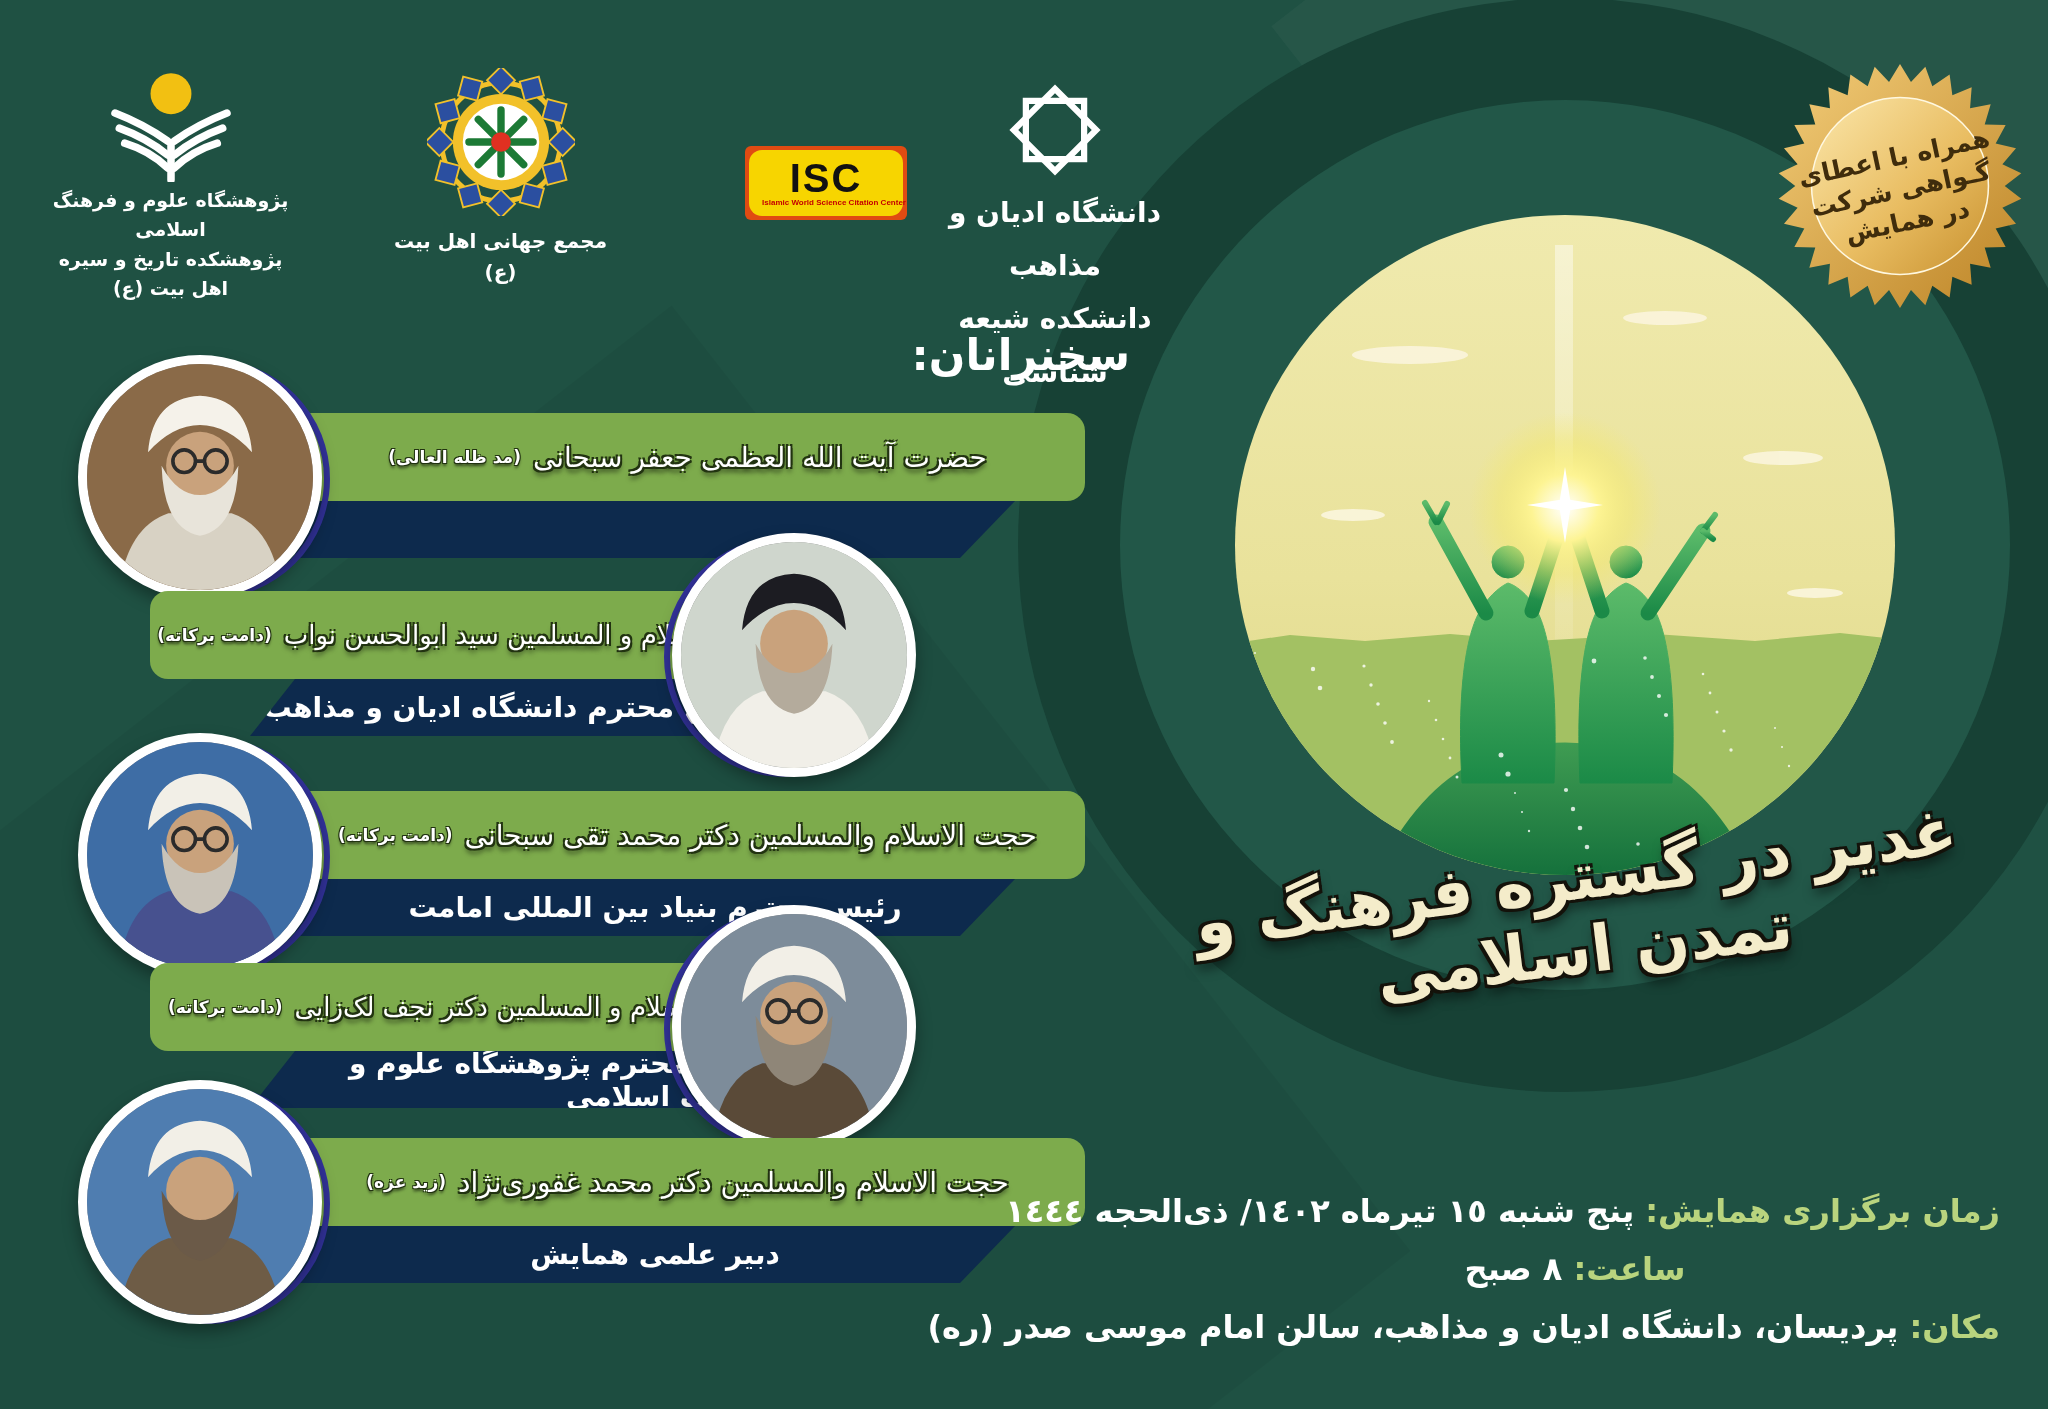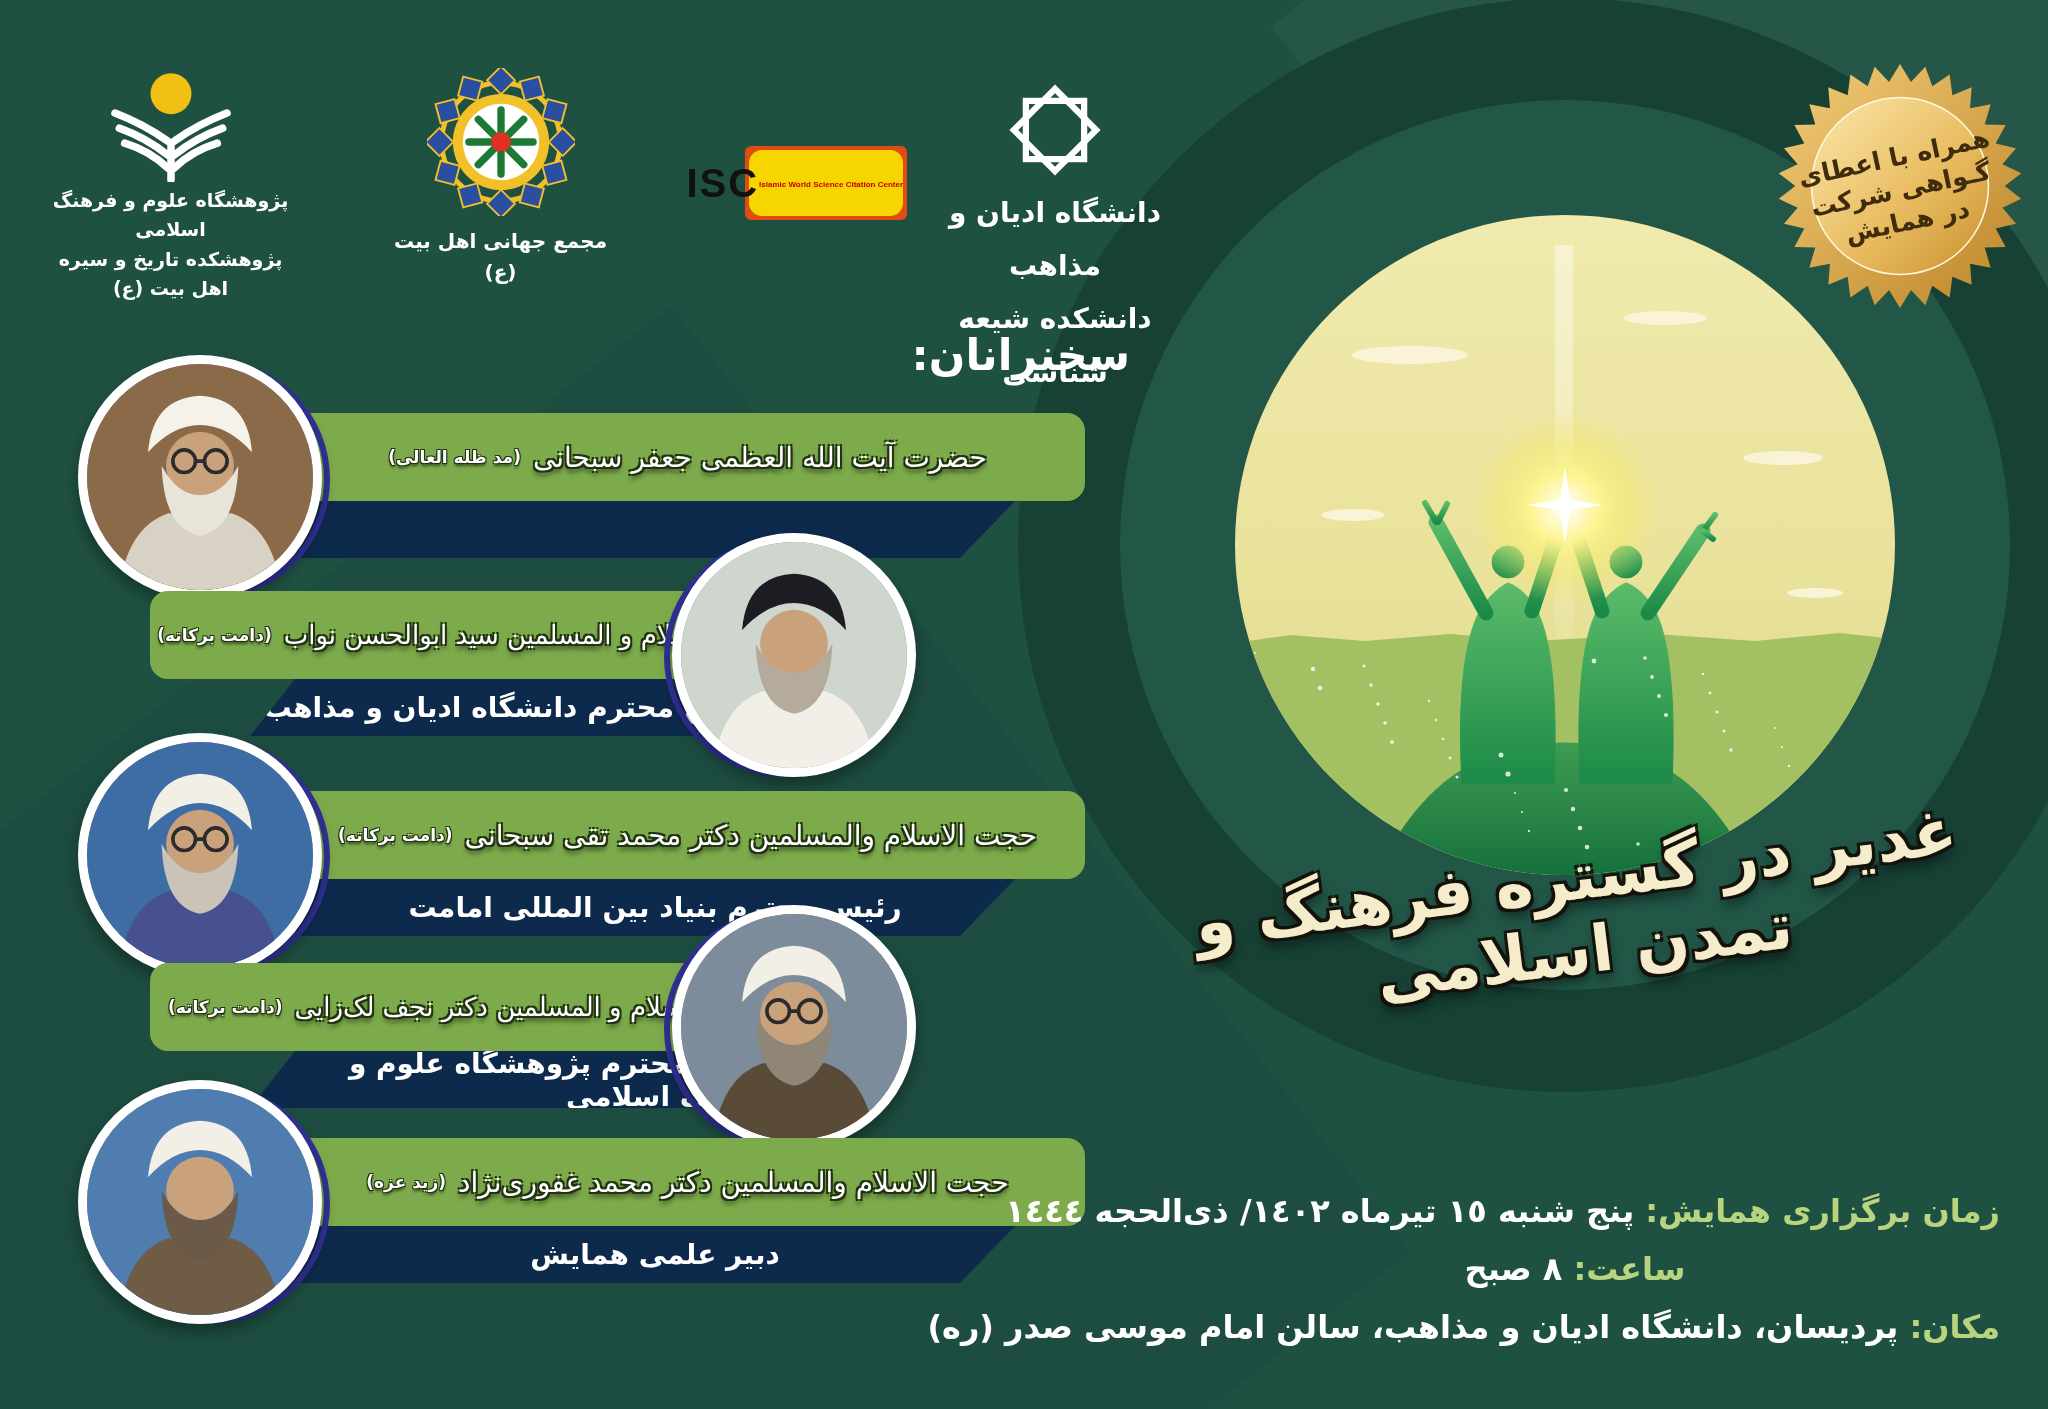--- a/index.html
+++ b/index.html
@@ -16,23 +16,23 @@
   .band2{left:1400px;top:-500px;width:1400px;height:900px;background:rgba(255,255,255,0.03);transform:rotate(-38deg);}
 
   
   .logo-block{text-align:center;color:#fff;}
   .logo-block .cap{font-weight:bold;line-height:1.55;}
   .logo-isca{left:48px;top:70px;width:245px;}
   .logo-isca .cap{font-size:19px;}
   .logo-ahl{left:388px;top:68px;width:225px;}
   .logo-ahl .cap{font-size:20px;margin-top:6px;}
   .logo-isc{left:745px;top:146px;width:162px;height:74px;background:#e04b12;border-radius:6px;padding:4px;box-sizing:border-box;}
-  .logo-isc .inner{width:100%;height:100%;background:#f7d500;border-radius:13px;display:flex;flex-direction:row;align-items:center;justify-content:flex-end;}
+  .logo-isc .inner{width:100%;height:100%;background:#f7d500;border-radius:13px;display:flex;flex-direction:column;align-items:center;justify-content:center;}
   .logo-isc .isc-txt{font-family:"Liberation Sans",sans-serif;font-weight:bold;font-size:40px;line-height:0.9;color:#111;letter-spacing:2px;}
-  .logo-isc .isc-sub{font-family:"Liberation Sans",sans-serif;font-size:8px;color:#c40000;font-weight:bold;margin-top:2px;white-space:nowrap;}
+  .logo-isc .isc-sub{font-family:"Liberation Sans",sans-serif;font-size:8px;color:#c40000;font-weight:bold;margin-top:2px;white-space:nowrap;padding-left:16px;}
   .logo-urd{left:930px;top:78px;width:250px;}
   .logo-urd .cap{font-size:28px;line-height:1.9;}
 
   
   .badge{left:1778px;top:64px;width:244px;height:244px;z-index:6;}
 
   
   .heading{left:920px;top:330px;width:210px;text-align:center;color:#fff;font-size:43px;font-weight:bold;direction:rtl;z-index:4;}
   .row{position:absolute;left:0;width:1130px;height:230px;z-index:3;}
   .r1{top:413px}.r2{top:591px}.r3{top:791px}.r4{top:963px}.r5{top:1138px}

